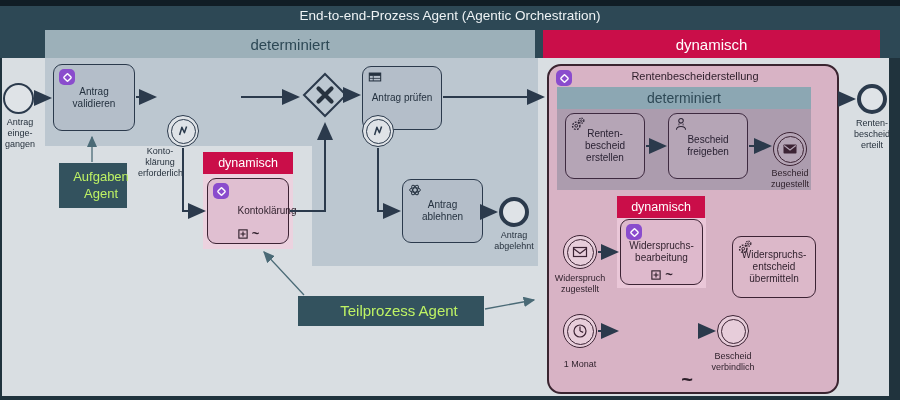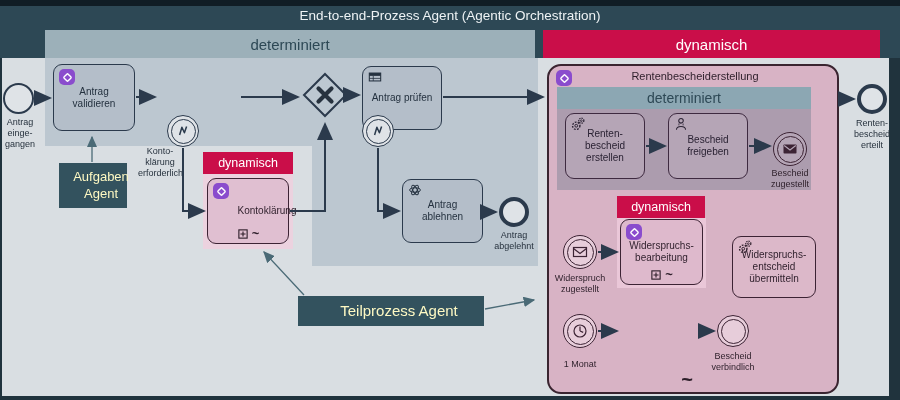--- a/index.html
+++ b/index.html
@@ -50,21 +50,21 @@
            justify-content:center;gap:3px;color:#2e1f2b;}
   .markers svg{width:12px;height:12px;}
   .markers .tilde{font-weight:bold;font-size:13px;line-height:10px;}
 
   
   .grp-red{background:#ca0e49;color:#fff;display:flex;align-items:center;justify-content:center;
            font-size:12.5px;z-index:2;}
   .grp-pink{background:#ecd2df;z-index:2;}
 
   
-  .agent{background:#33525e;color:#fef9c3;display:flex;align-items:center;justify-content:center;
+  .agent{background:#33525e;color:#bef264;display:flex;align-items:center;justify-content:center;
          text-align:center;z-index:3;line-height:1.25;padding-left:16px;}
 
   
   #rb-container{left:547px;top:64px;width:292px;height:330px;background:#d8b3c5;
                 border:2px solid #3a2430;border-radius:14px;z-index:1;}
   #rb-title{left:560px;top:70px;width:270px;text-align:center;font-size:11px;color:#2d1f2a;z-index:2;}
   #rb-dethdr{left:557px;top:87px;width:254px;height:22px;background:#8ca7b3;color:#2d4855;
              display:flex;align-items:center;justify-content:center;font-size:14px;z-index:2;}
   #rb-detbody{left:557px;top:109px;width:254px;height:81px;background:#ac9cae;z-index:2;}
   #rb-tilde{left:647px;top:368px;width:80px;text-align:center;font-size:20px;font-weight:bold;

